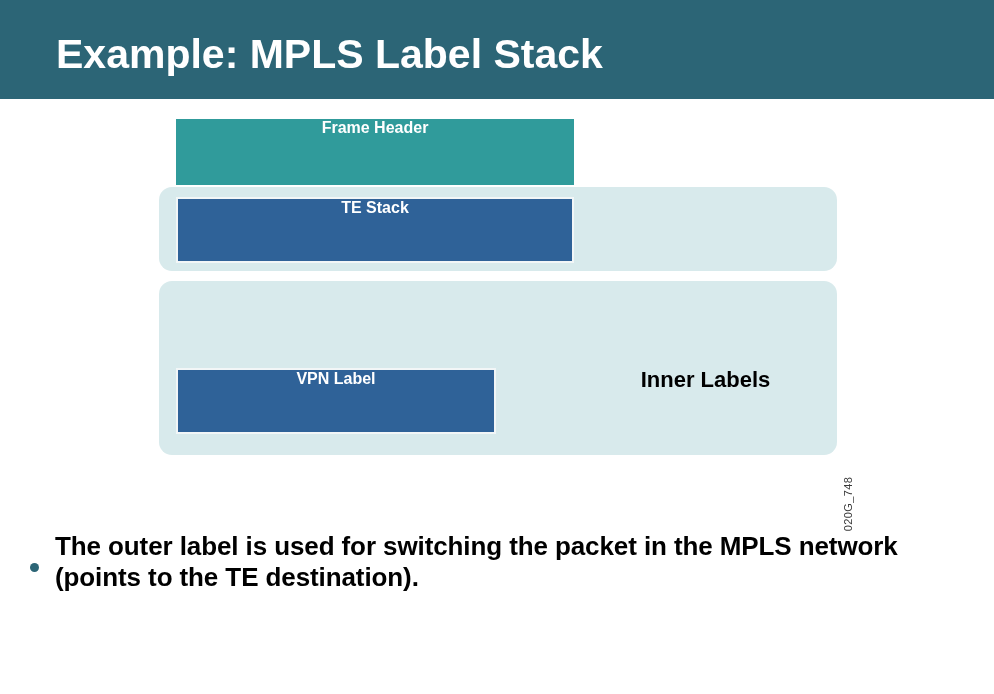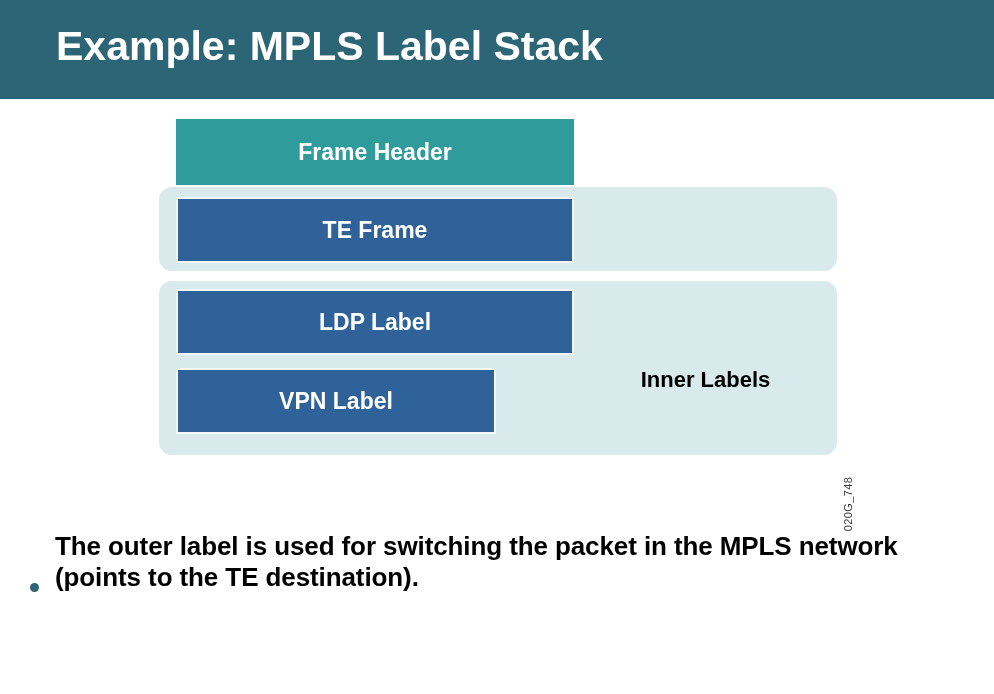--- a/index.html
+++ b/index.html
@@ -20,21 +20,21 @@
     position: absolute;
     left: 0;
     top: 0;
     width: 994px;
     height: 99px;
     background: #2c6576;
   }
   #page-title {
     position: absolute;
     left: 56px;
-    top: 24px;
+    top: 32px;
     font-size: 41px;
     font-weight: bold;
     color: #ffffff;
     letter-spacing: 0px;
     white-space: nowrap;
     line-height: 1.1;
   }
 
   
   #diagram {
@@ -47,23 +47,22 @@
 
   .group-box {
     position: absolute;
     background: #d8eaec;
     border-radius: 13px;
   }
 
   .stack-block {
     position: absolute;
     display: flex;
-    align-items: center;
     justify-content: center;
-    font-size: 23px;
+    font-size: 16px;
     font-weight: bold;
     color: #ffffff;
     box-sizing: border-box;
   }
   .stack-block.teal {
     background: #309b9b;
   }
   .stack-block.blue {
     background: #2f6298;
     border: 2px solid #f2f6f7;
@@ -101,21 +100,21 @@
   #bullets {
     position: absolute;
     left: 0;
     top: 531px;
     width: 994px;
     height: 163px;
   }
   .bullet-row {
     position: relative;
     display: flex;
-    align-items: flex-end;
+    align-items: center;
     padding-left: 30px;
     padding-right: 10px;
     margin-bottom: 10px;
   }
   .bullet-marker {
     flex: 0 0 auto;
     width: 9px;
     height: 9px;
     border-radius: 50%;
     background: #2c6576;
@@ -142,26 +141,23 @@
 
   <div class="group-box" style="left:159px; top:88px; width:678px; height:84px;"></div>
 
   <div class="group-box" style="left:159px; top:182px; width:678px; height:174px;"></div>
 
   <div class="stack-block teal" style="left:176px; top:20px; width:398px; height:66px;">
     <span>Frame Header</span>
   </div>
 
   <div class="stack-block blue" style="left:176px; top:98px; width:398px; height:66px;">
-    <span>TE Frame</span>
+    <span>TE Stack</span>
   </div>
 
-  <div class="stack-block blue" style="left:176px; top:190px; width:398px; height:66px;">
-    <span>LDP Label</span>
-  </div>
 
   <div class="stack-block blue" style="left:176px; top:269px; width:320px; height:66px;">
     <span>VPN Label</span>
   </div>
 
 
 
   <div class="group-label" style="left:578px; top:208px; width:255px; height:145px;">
     <span>Inner Labels</span>
   </div>

